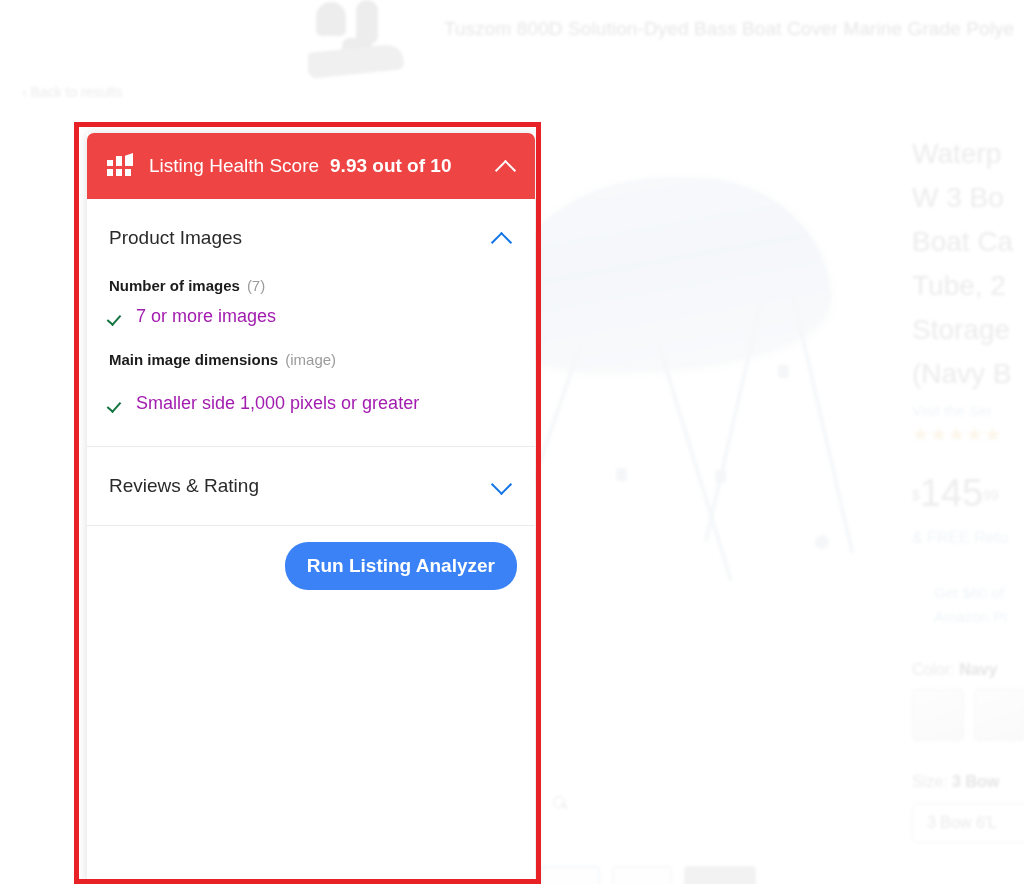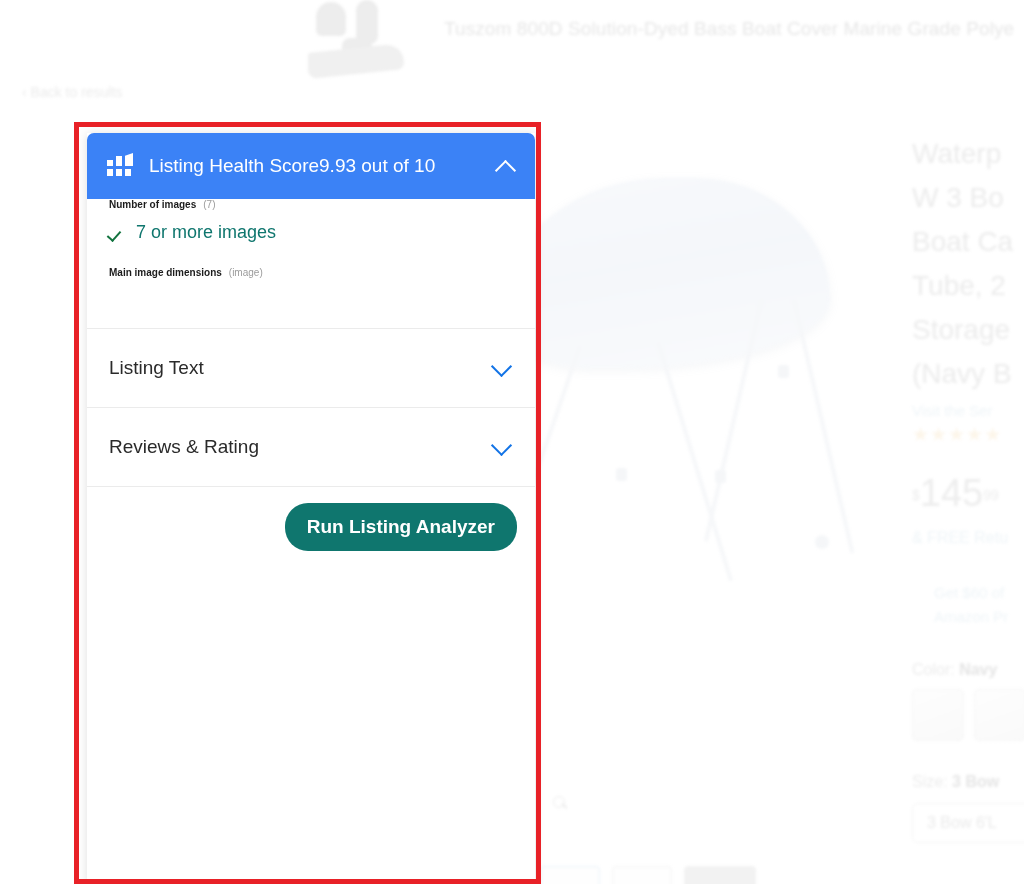--- a/index.html
+++ b/index.html
@@ -271,21 +271,21 @@
     box-shadow: 0 1px 10px rgba(0,0,0,0.13);
     z-index: 15;
     box-sizing: border-box;
     display: flex;
     flex-direction: column;
     overflow: hidden;
   }
 
   .panel-header {
     height: 66px;
-    background: #3b82f6;
+    background: #ef4444;
     border-radius: 7px 7px 0 0;
     display: flex;
     align-items: center;
     padding: 0 18px 0 20px;
     flex: none;
     cursor: pointer;
   }
   .chart-icon {
     width: 26px;
     height: 22px;
@@ -309,21 +309,22 @@
   .chart-icon .sq-c { left: 18px; top: 14px; width: 6px; height: 7px; }
 
   .panel-header .title {
     color: #ffffff;
     font-size: 19px;
     white-space: nowrap;
   }
   .panel-header .score {
     color: #ffffff;
     font-size: 19px;
-    font-weight: normal;
+    font-weight: bold;
+    margin-left: 11px;
     white-space: nowrap;
   }
   .panel-header .hdr-chevron {
     margin-left: auto;
     width: 22px;
     height: 22px;
     position: relative;
   }
   .panel-header .hdr-chevron::before {
     content: "";
@@ -376,21 +377,21 @@
   .chevron.up::before    { top: 8px; transform: rotate(45deg); }
   .chevron.down::before  { top: 2px; transform: rotate(225deg); }
 
   .checks {
     padding-bottom: 26px;
   }
   .check-group { margin-bottom: 24px; }
   .check-group:last-child { margin-bottom: 6px; }
 
   .check-label {
-    font-size: 10px;
+    font-size: 15px;
     font-weight: bold;
     color: #1c1c1c;
     margin-bottom: 11px;
     white-space: nowrap;
   }
   .check-label .val {
     font-weight: normal;
     color: #9b9b9b;
     margin-left: 7px;
   }
@@ -412,34 +413,34 @@
     left: 1px;
     top: 3px;
     width: 6px;
     height: 11px;
     border-right: 2.6px solid #12733f;
     border-bottom: 2.6px solid #12733f;
     transform: rotate(42deg);
   }
   .check-text {
     font-size: 18px;
-    color: #0f766e;
+    color: #a21caf;
     line-height: 22px;
   }
 
   .panel-footer {
     flex: none;
     height: 79px;
     display: flex;
     align-items: center;
     justify-content: flex-end;
     padding-right: 18px;
   }
   .run-btn {
-    background: #0f766e;
+    background: #3b82f6;
     color: #ffffff;
     font-size: 19px;
     font-weight: bold;
     border: none;
     border-radius: 23px;
     padding: 13px 22px;
     cursor: pointer;
     font-family: "Liberation Sans", sans-serif;
     white-space: nowrap;
   }
@@ -528,50 +529,52 @@
         <i class="sq-c"></i>
     </span>
     <span class="title">Listing Health Score</span>
     <span class="score">9.93 out of 10</span>
     <span class="hdr-chevron"></span>
   </div>
 
   <div class="panel-body">
 
     <div class="section">
+      <div class="section-head">
+        <span class="sec-title">Product Images</span>
+        <span class="chevron up"></span>
+      </div>
       <div class="checks">
 
         <div class="check-group">
           <div class="check-label">
             <span>Number of images</span><span class="val">(7)</span>
           </div>
           <div class="check-row">
             <span class="tick"></span>
             <span class="check-text">7 or more images</span>
           </div>
         </div>
 
         <div class="check-group">
           <div class="check-label">
             <span>Main image dimensions</span><span class="val">(image)</span>
           </div>
         </div>
 
         <div class="check-group">
+          <div class="check-row">
+            <span class="tick"></span>
+            <span class="check-text">Smaller side 1,000 pixels or greater</span>
+          </div>
         </div>
 
       </div>
     </div>
 
-    <div class="section">
-      <div class="section-head">
-        <span class="sec-title">Listing Text</span>
-        <span class="chevron down"></span>
-      </div>
-    </div>
 
     <div class="section">
       <div class="section-head">
         <span class="sec-title">Reviews &amp; Rating</span>
         <span class="chevron down"></span>
       </div>
     </div>
 
     <div class="panel-footer">
       <button class="run-btn">Run Listing Analyzer</button>

